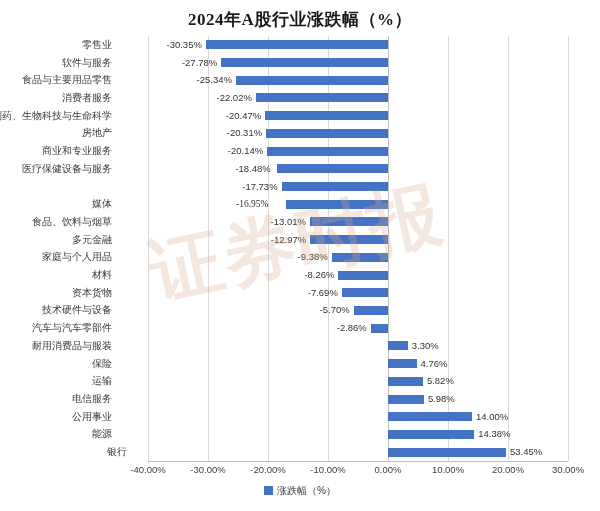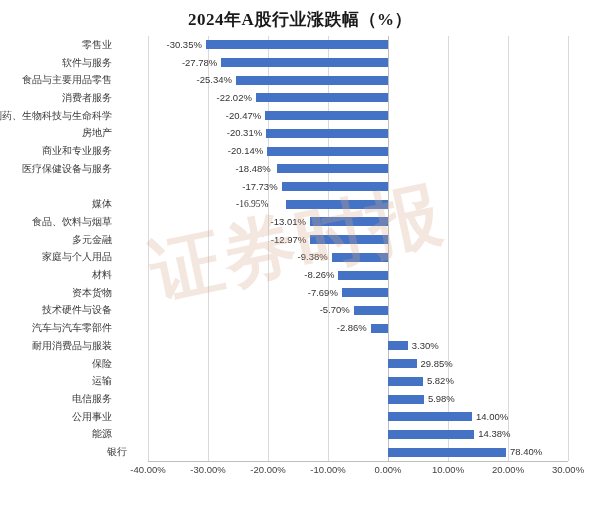--- a/index.html
+++ b/index.html
@@ -243,21 +243,21 @@
         <div class="val-label" style="top: 2.85417px; left: 178.84px; width: 40px; text-align: right;">-2.86%</div>
       </div>
       <div class="row" style="left: 148px; top: 337.042px; height: 17.7083px;">
         <div class="cat-label" style="top: 2.85417px;">耐用消费品与服装</div>
         <div class="bar" style="left: 240px; width: 19.8px; top: 4.35417px;"></div>
         <div class="val-label" style="top: 2.85417px; left: 263.8px;">3.30%</div>
       </div>
       <div class="row" style="left: 148px; top: 354.75px; height: 17.7083px;">
         <div class="cat-label" style="top: 2.85417px;">保险</div>
         <div class="bar" style="left: 240px; width: 28.56px; top: 4.35417px;"></div>
-        <div class="val-label" style="top: 2.85417px; left: 272.56px;">29.85%</div>
+        <div class="val-label" style="top: 2.85417px; left: 272.56px;">4.76%</div>
       </div>
       <div class="row" style="left: 148px; top: 372.458px; height: 17.7083px;">
         <div class="cat-label" style="top: 2.85417px;">运输</div>
         <div class="bar" style="left: 240px; width: 34.92px; top: 4.35417px;"></div>
         <div class="val-label" style="top: 2.85417px; left: 278.92px;">5.82%</div>
       </div>
       <div class="row" style="left: 148px; top: 390.167px; height: 17.7083px;">
         <div class="cat-label" style="top: 2.85417px; margin-left: 28px;">电信服务</div>
         <div class="bar" style="left: 240px; width: 35.88px; top: 4.35417px;"></div>
         <div class="val-label" style="top: 2.85417px; left: 279.88px;">5.98%</div>
@@ -268,18 +268,21 @@
         <div class="val-label" style="top: 2.85417px; left: 328px;">14.00%</div>
       </div>
       <div class="row" style="left: 148px; top: 425.583px; height: 17.7083px;">
         <div class="cat-label" style="top: 2.85417px;">能源</div>
         <div class="bar" style="left: 240px; width: 86.28px; top: 4.35417px;"></div>
         <div class="val-label" style="top: 2.85417px; left: 330.28px;">14.38%</div>
       </div>
       <div class="row" style="left: 148px; top: 443.292px; height: 17.7083px; padding-left: 15px;">
         <div class="cat-label" style="top: 2.85417px;">银行</div>
         <div class="bar" style="left: 240px; width: 117.96px; top: 4.35417px;"></div>
-        <div class="val-label" style="top: 2.85417px; left: 361.96px;">78.40%</div>
+        <div class="val-label" style="top: 2.85417px; left: 361.96px;">53.45%</div>
       </div>
     </div>
 
+  <div id="legend">
+    <span class="legend-swatch"></span><span>涨跌幅（%）</span>
+  </div>
 
 </div>
 
 </body></html>

